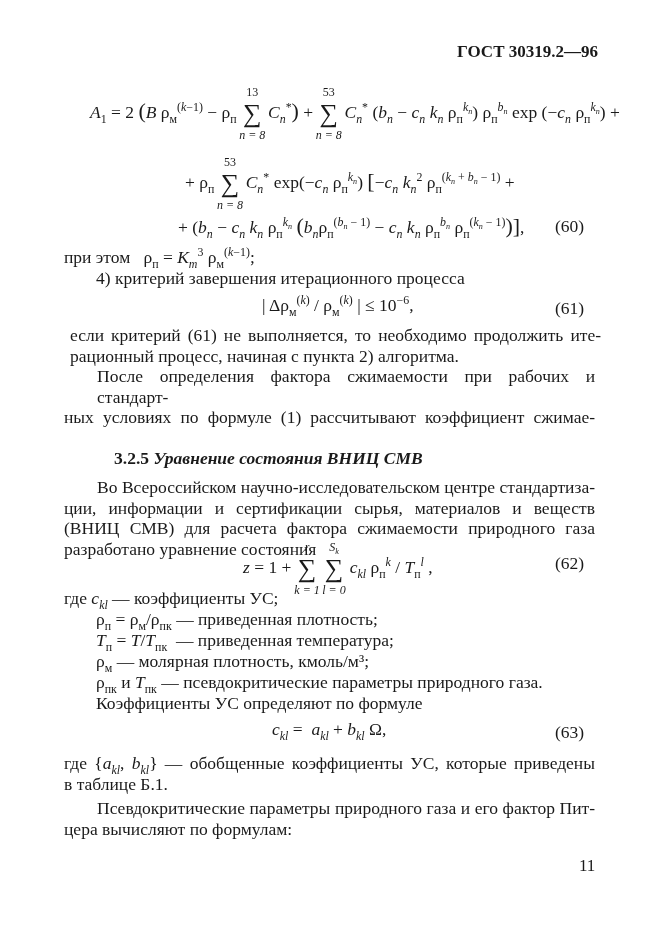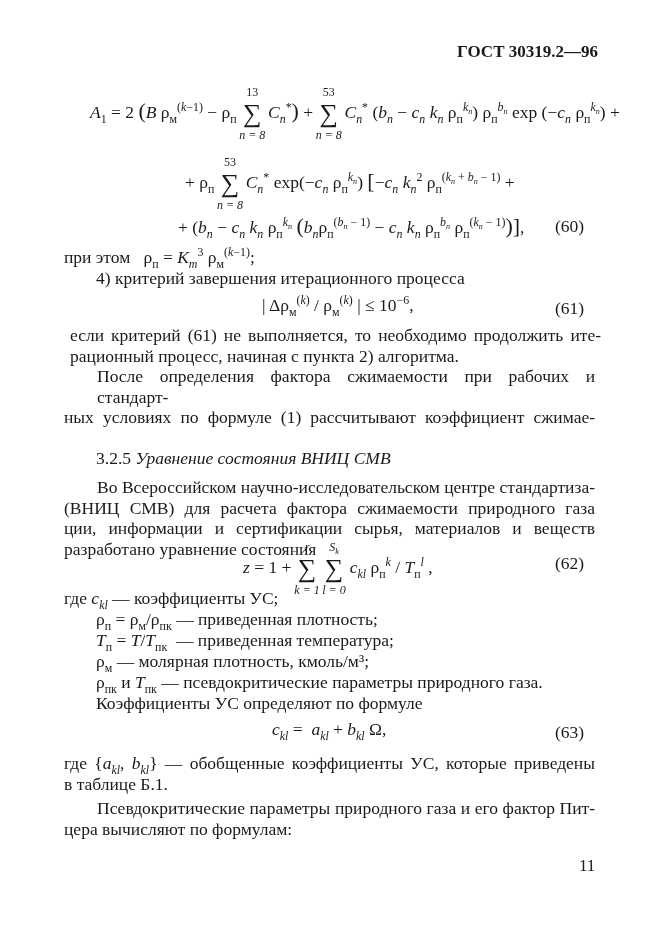--- a/index.html
+++ b/index.html
@@ -75,28 +75,28 @@
 <div class="para" style="top:325px;margin-left:6px;">
   <span class="line">если критерий (61) не выполняется, то необходимо продолжить ите-</span>
   <span class="line last">рационный процесс, начиная с пункта 2) алгоритма.</span>
 </div>
 
 <div class="para" style="top:366px;">
   <span class="line" style="padding-left:33px;">После определения фактора сжимаемости при рабочих и стандарт-</span>
   <span class="line">ных условиях по формуле (1) рассчитывают коэффициент сжимае-</span>
 </div>
 
-<div class="abs text" style="left:96px; top:448px;">
+<div class="abs text" style="left:114px; top:448px;font-weight:bold;">
   <span>3.2.5</span> <span class="i">Уравнение состояния ВНИЦ СМВ</span>
 </div>
 
 <div class="para" style="top:469px;margin-top:8px;">
   <span class="line" style="padding-left:33px;">Во Всероссийском научно-исследовательском центре стандартиза-</span>
+  <span class="line">ции, информации и сертификации сырья, материалов и веществ</span>
   <span class="line">(ВНИЦ СМВ) для расчета фактора сжимаемости природного газа</span>
-  <span class="line">ции, информации и сертификации сырья, материалов и веществ</span>
   <span class="line last">разработано уравнение состояния</span>
 </div>
 
 <div class="abs eq" style="left:243px; top:540px;">
   <span class="i">z</span> = 1 +
   <span class="sum"><span class="top i">r</span><span class="sym">∑</span><span class="bot">k = 1</span></span>
   <span class="sum"><span class="top i"><span>S</span><sub>k</sub></span><span class="sym">∑</span><span class="bot">l = 0</span></span>
   <span class="i">c</span><sub class="i">kl</sub> ρ<sub>п</sub><sup class="i">k</sup> / <span class="i">T</span><sub>п</sub><sup class="i">l</sup> ,
 </div>
 <div class="abs eqnum" style="left:555px; top:553px;">(62)</div>

